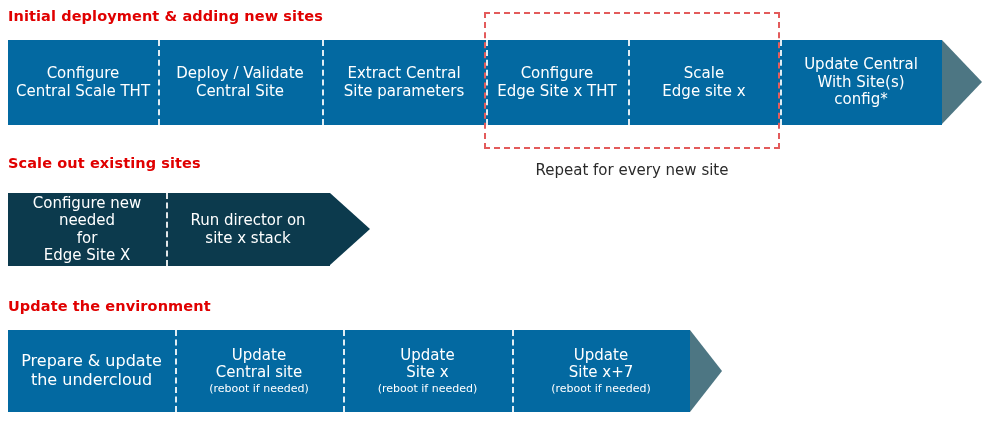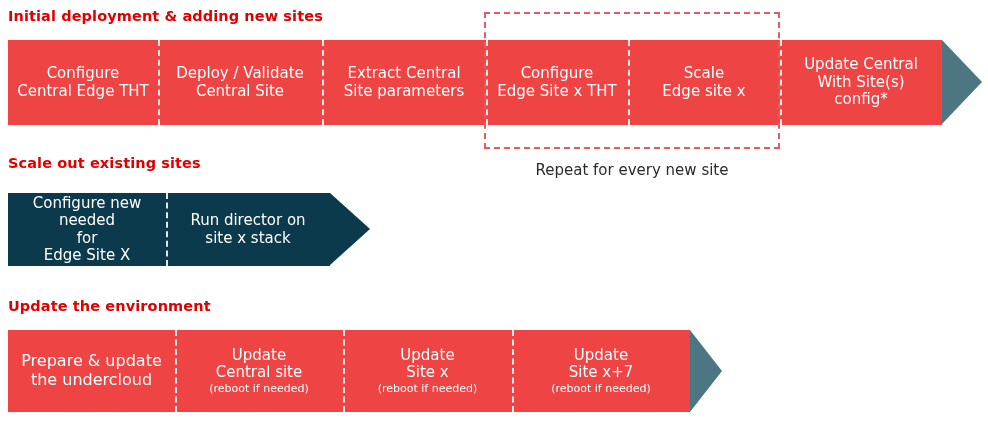--- a/index.html
+++ b/index.html
@@ -32,21 +32,21 @@
     font-family: "DejaVu Sans", "Liberation Sans", sans-serif;
   }
 
   
   .arrow {
     position: absolute;
     display: flex;
     align-items: stretch;
     box-sizing: border-box;
   }
-  .arrow.teal  { background: #ef4444; }
+  .arrow.teal  { background: #0369a1; }
   .arrow.navy  { background: #0c3a4d; }
 
   .arrow .seg {
     position: relative;
     display: flex;
     align-items: center;
     justify-content: center;
     text-align: center;
     color: #ffffff;
     box-sizing: border-box;
@@ -100,21 +100,21 @@
 
 <div class="canvas">
 
   <div class="section-title" style="left:8px; top:8px;">Initial deployment &amp; adding new sites</div>
 
   <div class="arrow teal" style="left:8px; top:40px; width:934px; height:85px;">
 
     <div class="seg" style="width:150px;">
       <div class="lines" style="font-size:15px;">
         <span>Configure</span><br>
-        <span>Central Edge THT</span>
+        <span>Central Scale THT</span>
       </div>
     </div>
 
     <div class="seg" style="width:164px;">
       <div class="lines" style="font-size:15px;">
         <span>Deploy / Validate</span><br>
         <span>Central Site</span>
       </div>
     </div>
 

